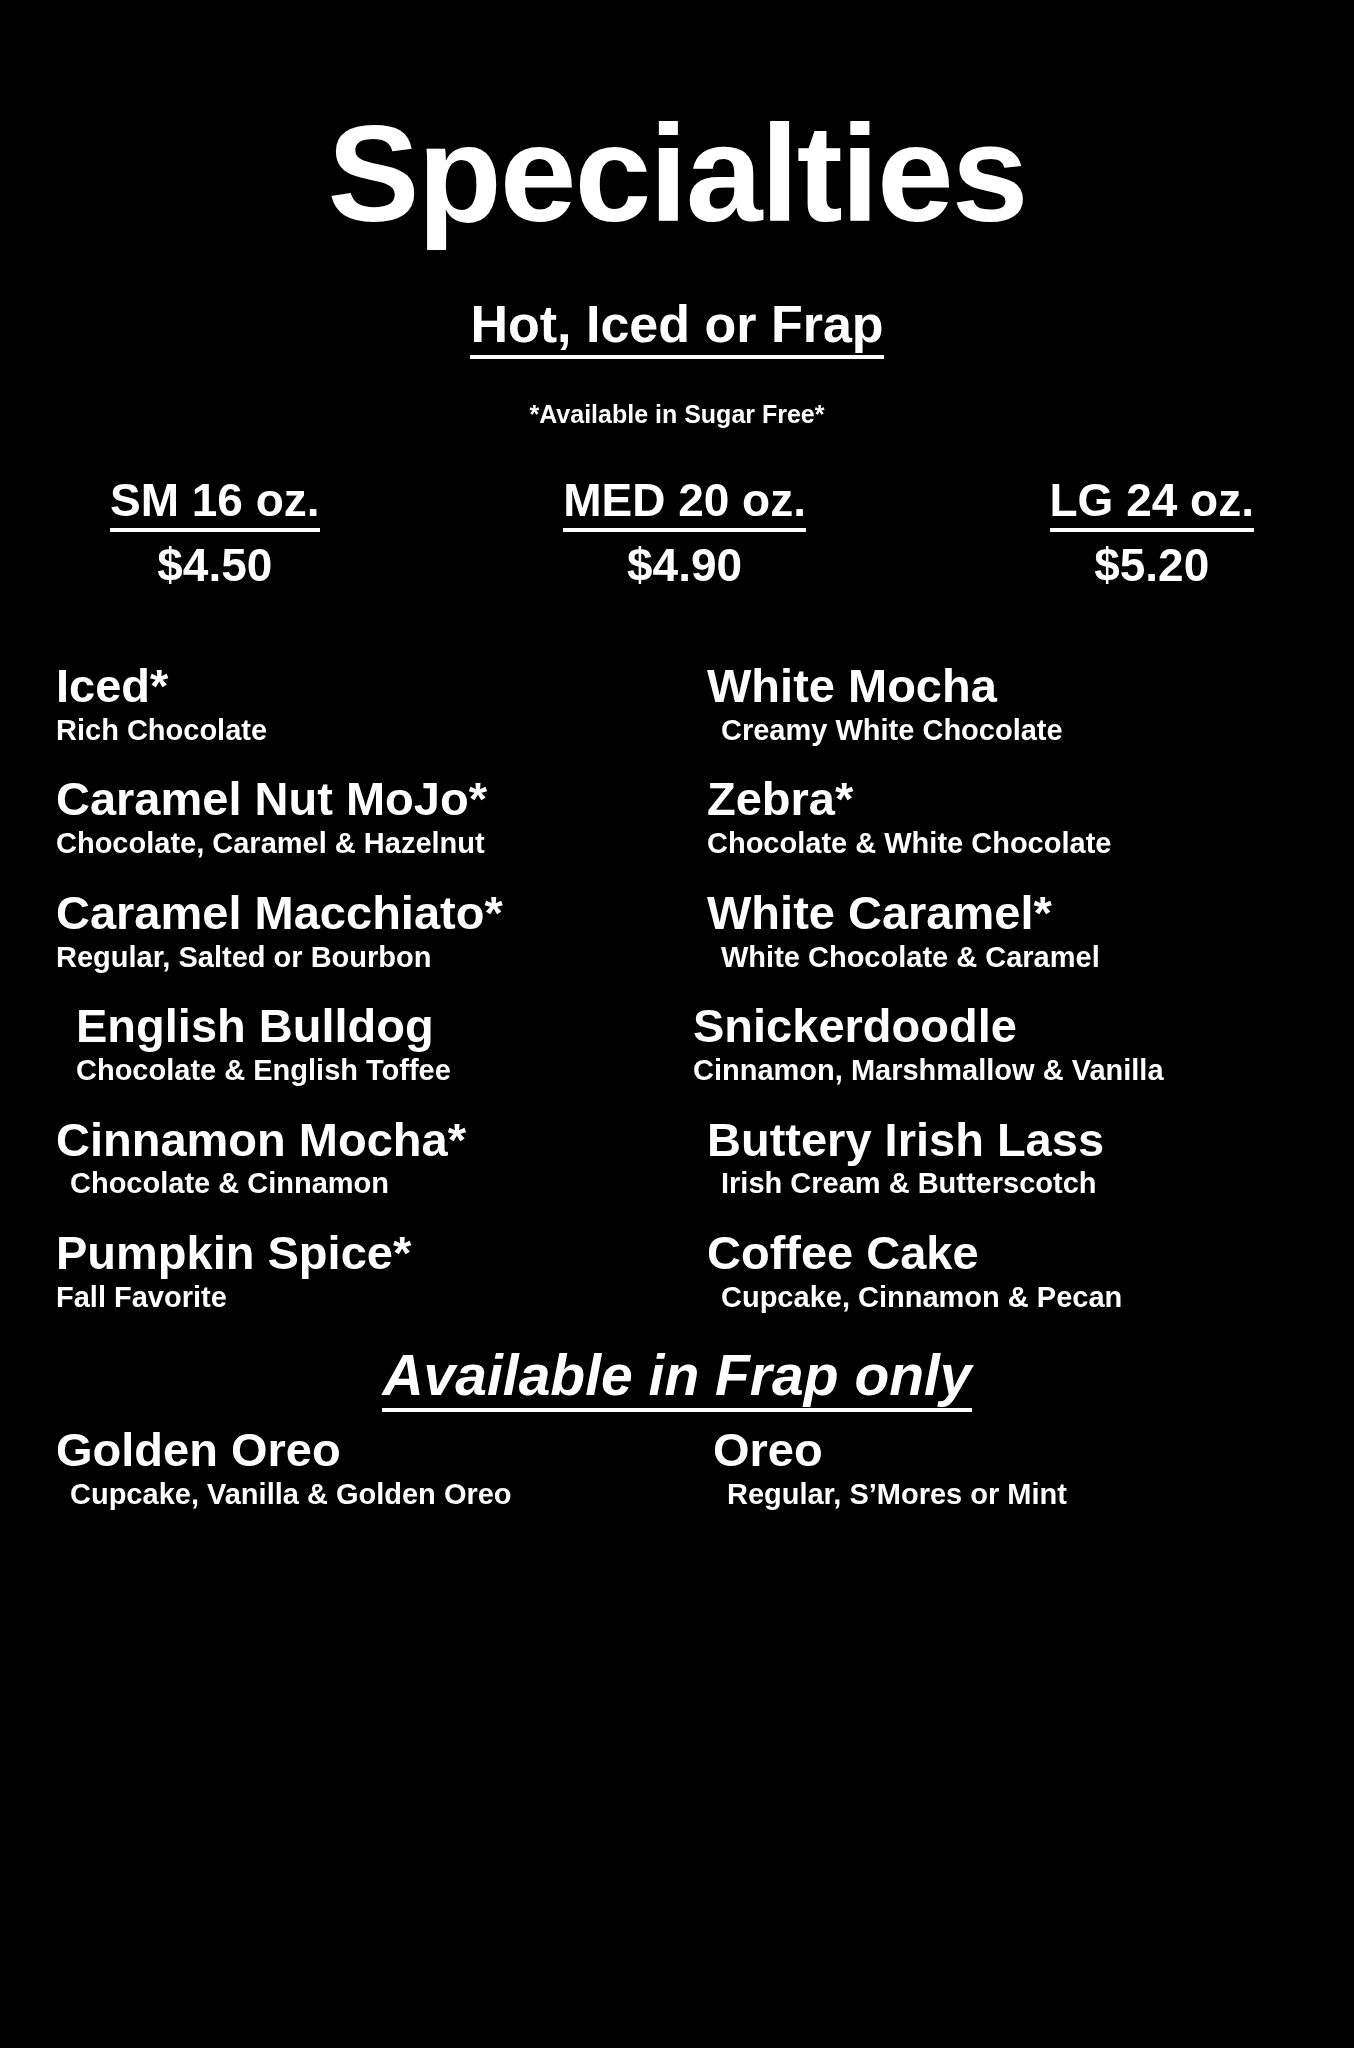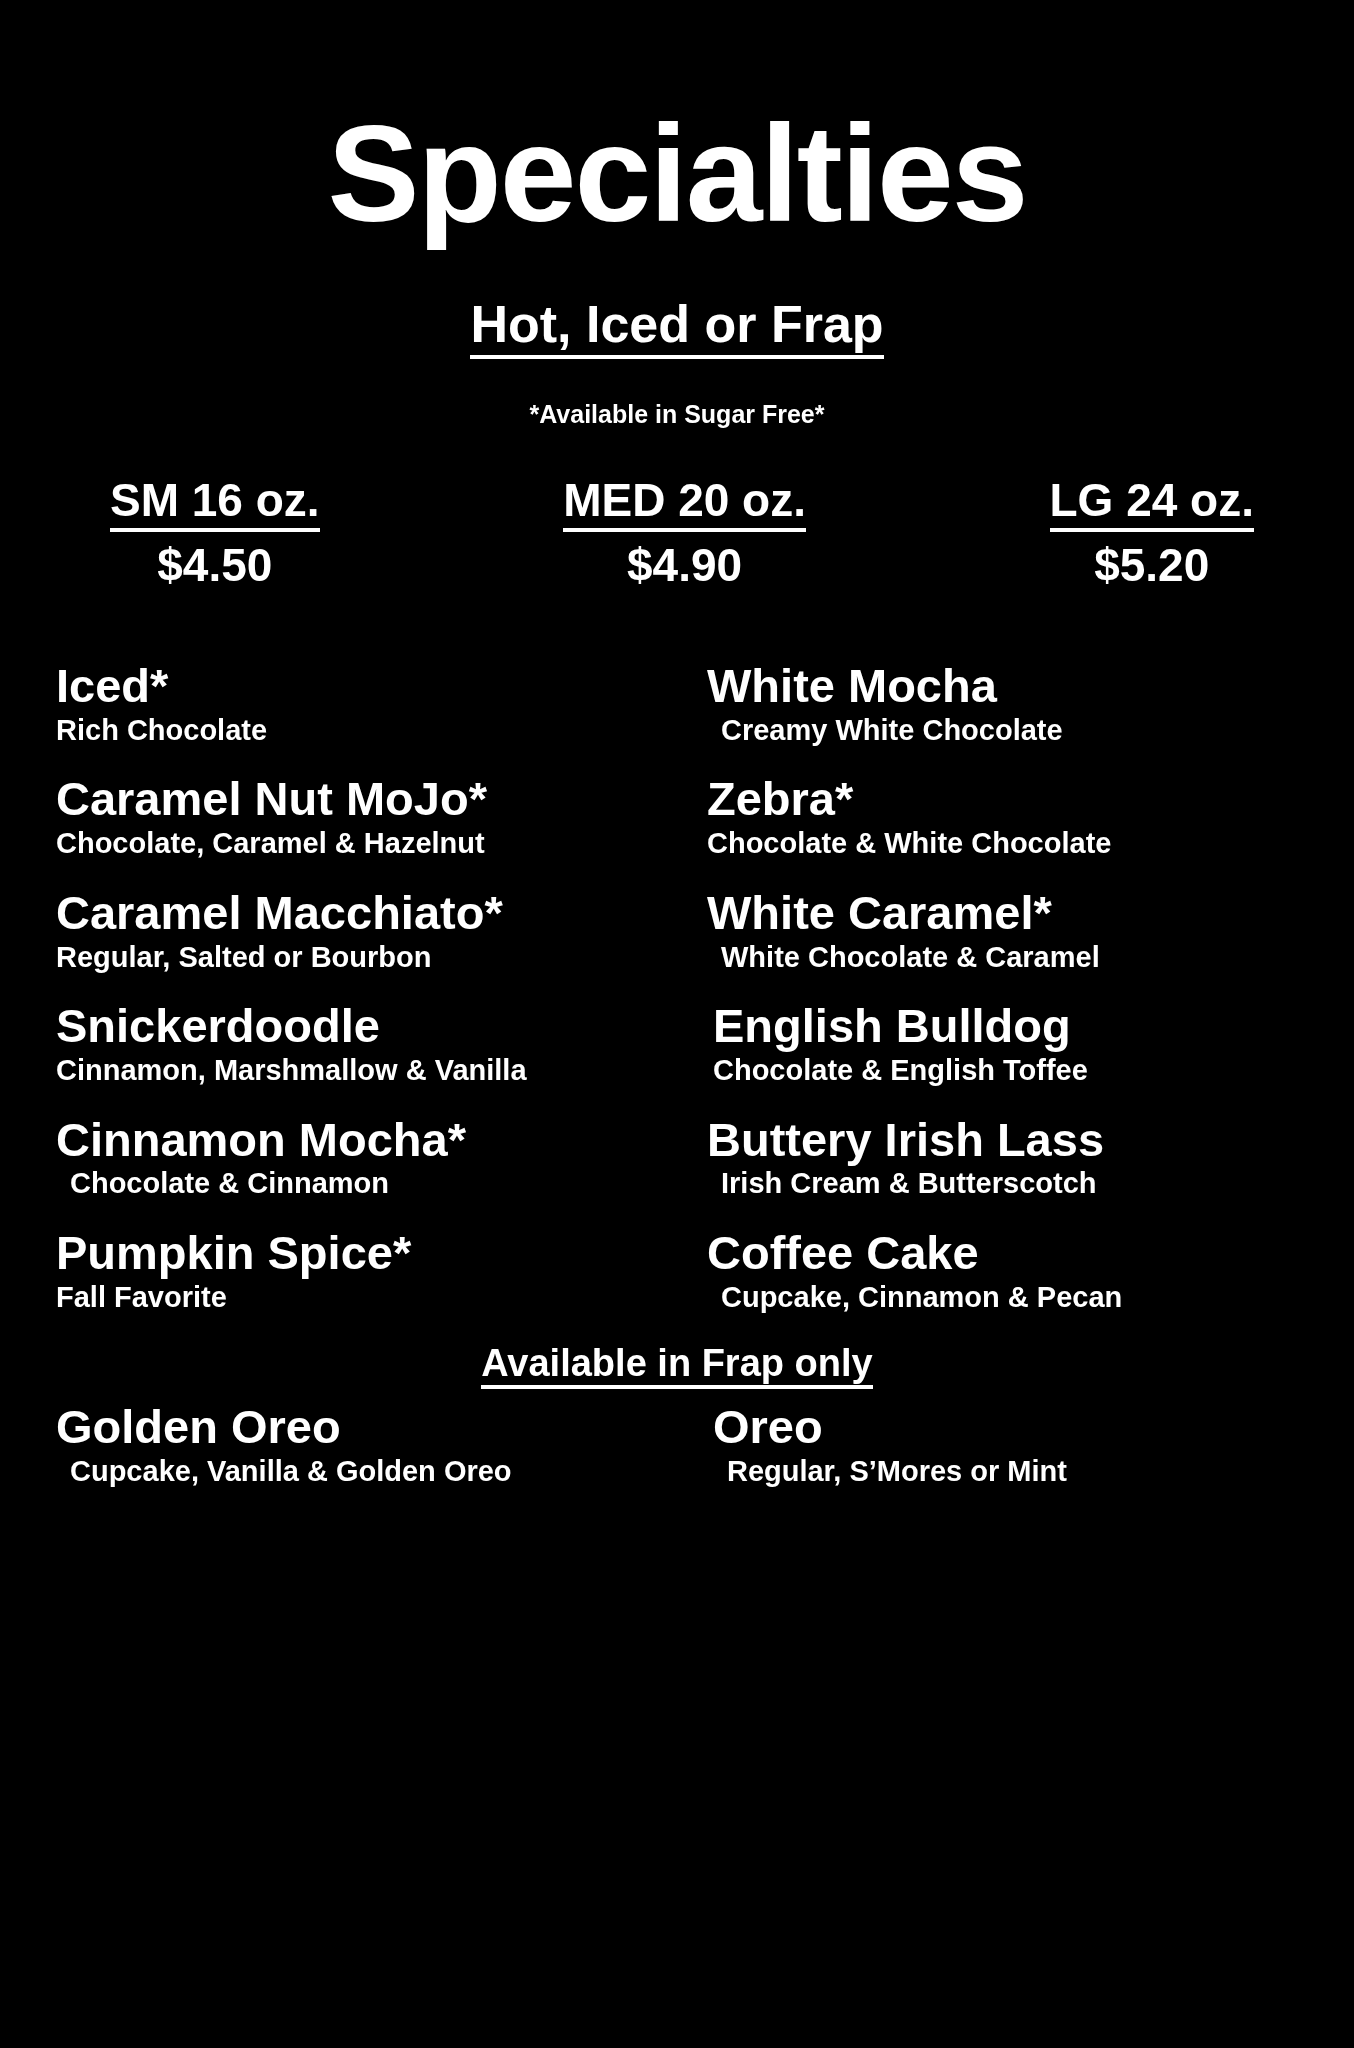--- a/index.html
+++ b/index.html
@@ -107,22 +107,23 @@
     font-weight: bold;
     line-height: 1.05;
     margin-top: 5px;
     white-space: nowrap;
   }
   .d-desc.ind { padding-left: 14px; }
 
   
   .frap-head {
     text-align: center;
-    font-size: 38px;
-    font-weight: bold;
+    font-size: 57px;
+    font-weight: bold;
+    font-style: italic;
     margin-top: 22px;
   }
   .frap-head span {
     border-bottom: 4px solid #ffffff;
     padding-bottom: 1px;
   }
   .frap-row {
     display: flex;
     width: 100%;
     margin-top: 18px;
@@ -190,27 +191,27 @@
         <div class="d-name">Caramel Macchiato*</div>
         <div class="d-desc">Regular, Salted or Bourbon</div>
       </div>
       <div class="cell right">
         <div class="d-name">White Caramel*</div>
         <div class="d-desc ind">White Chocolate &amp; Caramel</div>
       </div>
     </div>
 
     <div class="row">
-      <div class="cell left">
-        <div class="d-name">Snickerdoodle</div>
-        <div class="d-desc">Cinnamon, Marshmallow &amp; Vanilla</div>
-      </div>
       <div class="cell right c2">
         <div class="d-name">English Bulldog</div>
         <div class="d-desc">Chocolate &amp; English Toffee</div>
+      </div>
+      <div class="cell left">
+        <div class="d-name">Snickerdoodle</div>
+        <div class="d-desc">Cinnamon, Marshmallow &amp; Vanilla</div>
       </div>
     </div>
 
     <div class="row">
       <div class="cell left">
         <div class="d-name">Cinnamon Mocha*</div>
         <div class="d-desc ind">Chocolate &amp; Cinnamon</div>
       </div>
       <div class="cell right">
         <div class="d-name">Buttery Irish Lass</div>

